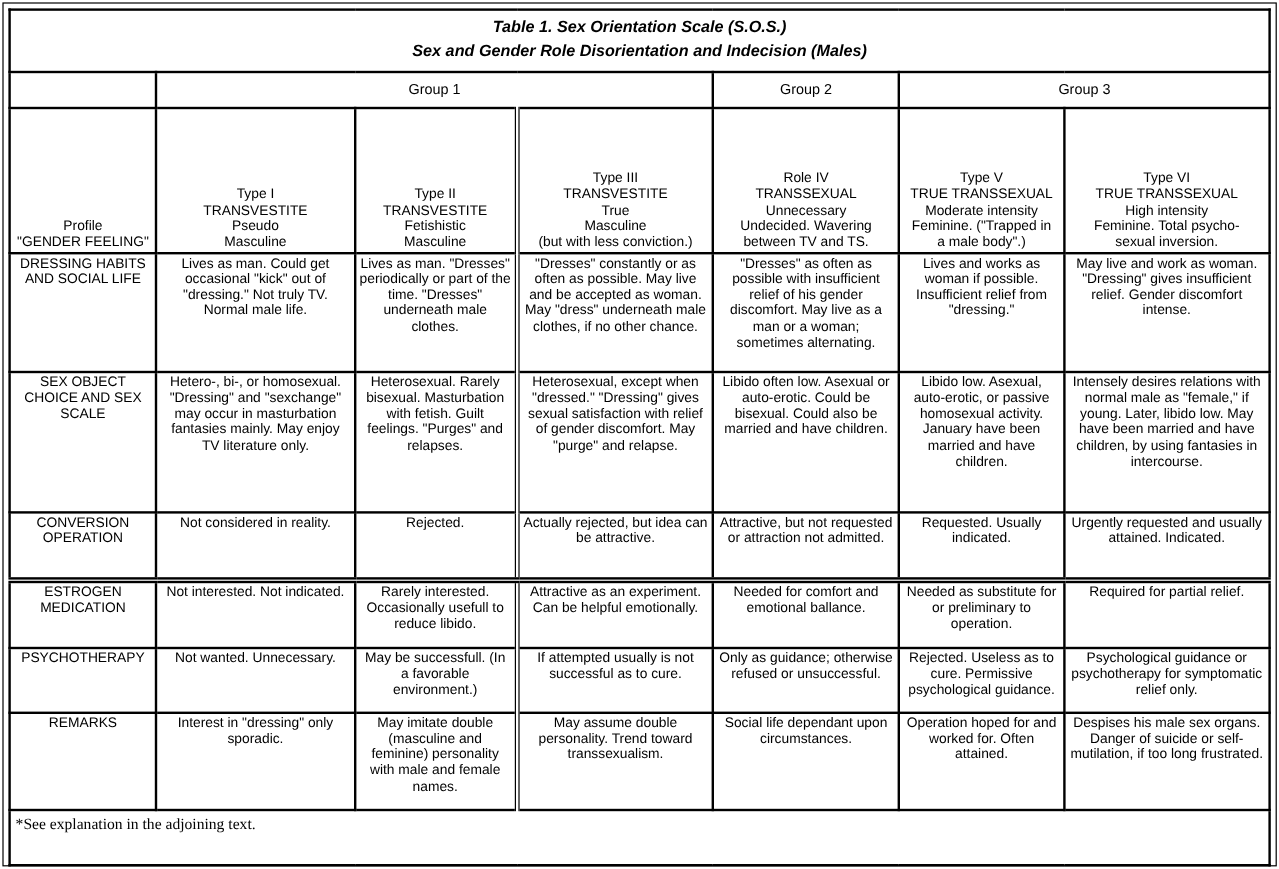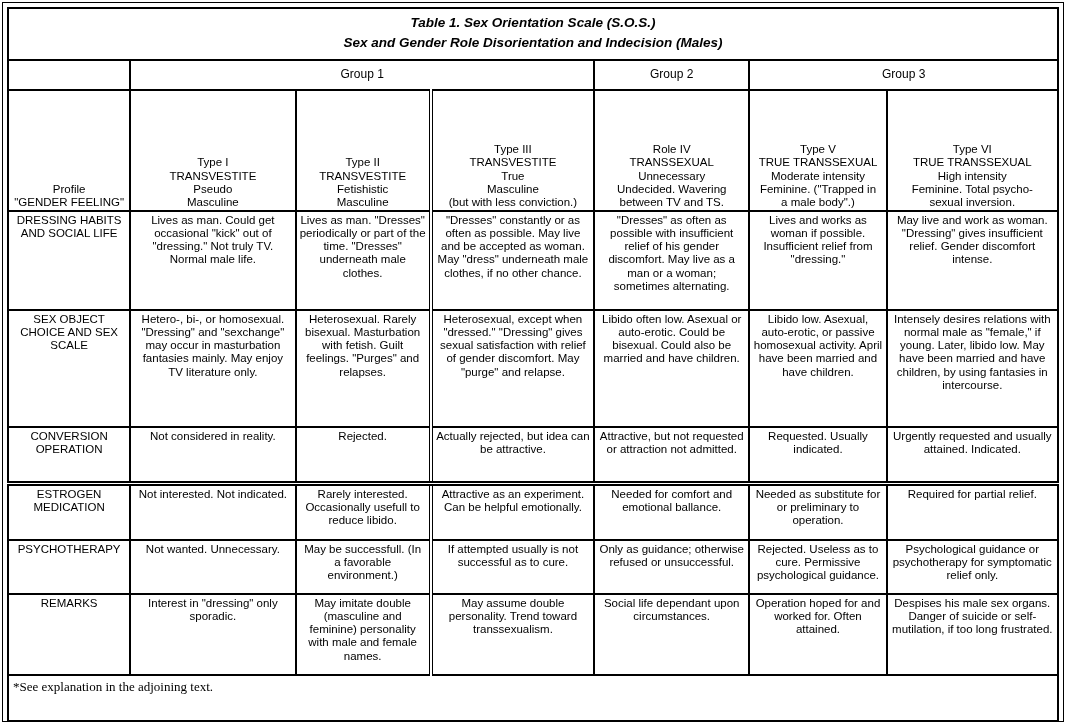--- a/index.html
+++ b/index.html
@@ -126,21 +126,21 @@
     <td>Lives and works as woman if possible. Insufficient relief from "dressing."</td>
     <td>May live and work as woman. "Dressing" gives insufficient relief. Gender discomfort intense.</td>
   </tr>
 
   <tr class="r-sexobj">
     <td class="rowlabel">SEX OBJECT CHOICE AND SEX SCALE</td>
     <td>Hetero-, bi-, or homosexual. "Dressing" and "sexchange" may occur in masturbation fantasies mainly. May enjoy TV literature only.</td>
     <td class="dbl">Heterosexual. Rarely bisexual. Masturbation with fetish. Guilt feelings. "Purges" and relapses.</td>
     <td>Heterosexual, except when "dressed." "Dressing" gives sexual satisfaction with relief of gender discomfort. May "purge" and relapse.</td>
     <td>Libido often low. Asexual or auto-erotic. Could be bisexual. Could also be married and have children.</td>
-    <td>Libido low. Asexual, auto-erotic, or passive homosexual activity. April have been married and have children.</td>
+    <td>Libido low. Asexual, auto-erotic, or passive homosexual activity. January have been married and have children.</td>
     <td>Intensely desires relations with normal male as "female," if young. Later, libido low. May have been married and have children, by using fantasies in intercourse.</td>
   </tr>
 
 
   <tr class="r-conversion">
     <td class="rowlabel">CONVERSION OPERATION</td>
     <td>Not considered in reality.</td>
     <td class="dbl">Rejected.</td>
     <td>Actually rejected, but idea can be attractive.</td>
     <td>Attractive, but not requested or attraction not admitted.</td>

